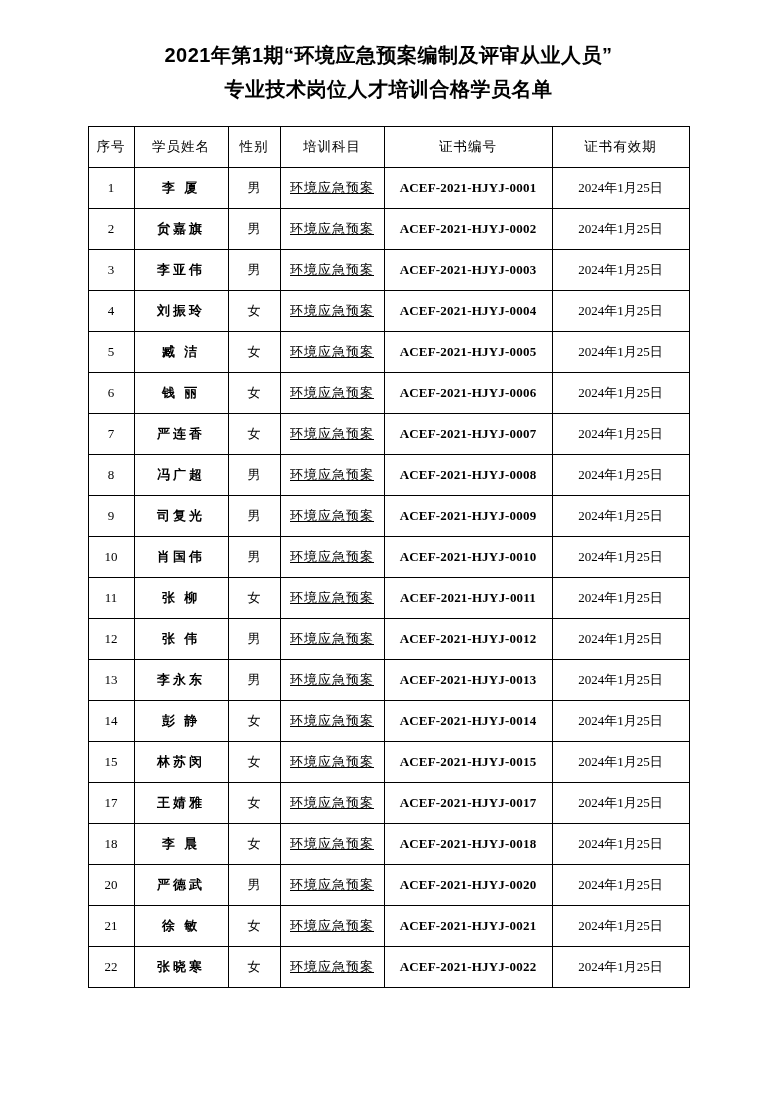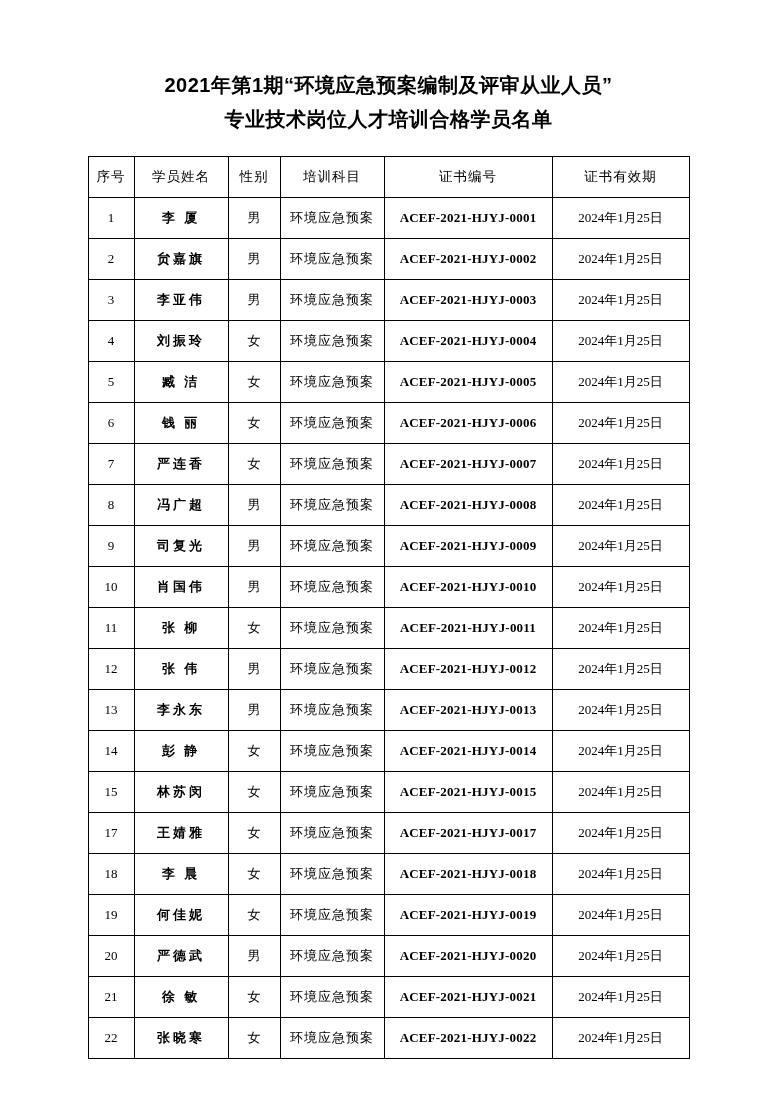--- a/index.html
+++ b/index.html
@@ -10,21 +10,21 @@
     width: 777px;
     height: 1100px;
     background: #ffffff;
     font-family: "Liberation Serif", "DejaVu Serif", serif;
     color: #000000;
   }
   .page {
     width: 777px;
     height: 836px;
     box-sizing: border-box;
-    padding: 70px 58px 0 58px;
+    padding: 40px 58px 0 58px;
     position: relative;
   }
   .title-block {
     text-align: center;
     margin-bottom: 22px;
   }
   .title-line {
     font-family: "Liberation Sans", "DejaVu Sans", sans-serif;
     font-weight: bold;
     font-size: 20px;
@@ -60,20 +60,21 @@
   col.c-cert { width: 168px; }
   col.c-valid { width: 137px; }
   td.name {
     letter-spacing: 3px;
     font-size: 13.5px;
     font-weight: bold;
   }
   td.subject {
     letter-spacing: 1px;
     font-size: 12.5px;
+    text-decoration: underline;
   }
   td.cert {
     font-size: 12.5px;
     letter-spacing: 0.2px;
     font-weight: bold;
   }
   td.valid {
     font-size: 12.5px;
   }
   td.index {
@@ -243,28 +244,20 @@
         </tr>
         <tr>
           <td class="index">18</td>
           <td class="name">李 晨</td>
           <td class="gender">女</td>
           <td class="subject">环境应急预案</td>
           <td class="cert">ACEF-2021-HJYJ-0018</td>
           <td class="valid">2024年1月25日</td>
         </tr>
         <tr>
-          <td class="index">19</td>
-          <td class="name">何佳妮</td>
-          <td class="gender">女</td>
-          <td class="subject">环境应急预案</td>
-          <td class="cert">ACEF-2021-HJYJ-0019</td>
-          <td class="valid">2024年1月25日</td>
-        </tr>
-        <tr>
           <td class="index">20</td>
           <td class="name">严德武</td>
           <td class="gender">男</td>
           <td class="subject">环境应急预案</td>
           <td class="cert">ACEF-2021-HJYJ-0020</td>
           <td class="valid">2024年1月25日</td>
         </tr>
         <tr>
           <td class="index">21</td>
           <td class="name">徐 敏</td>

